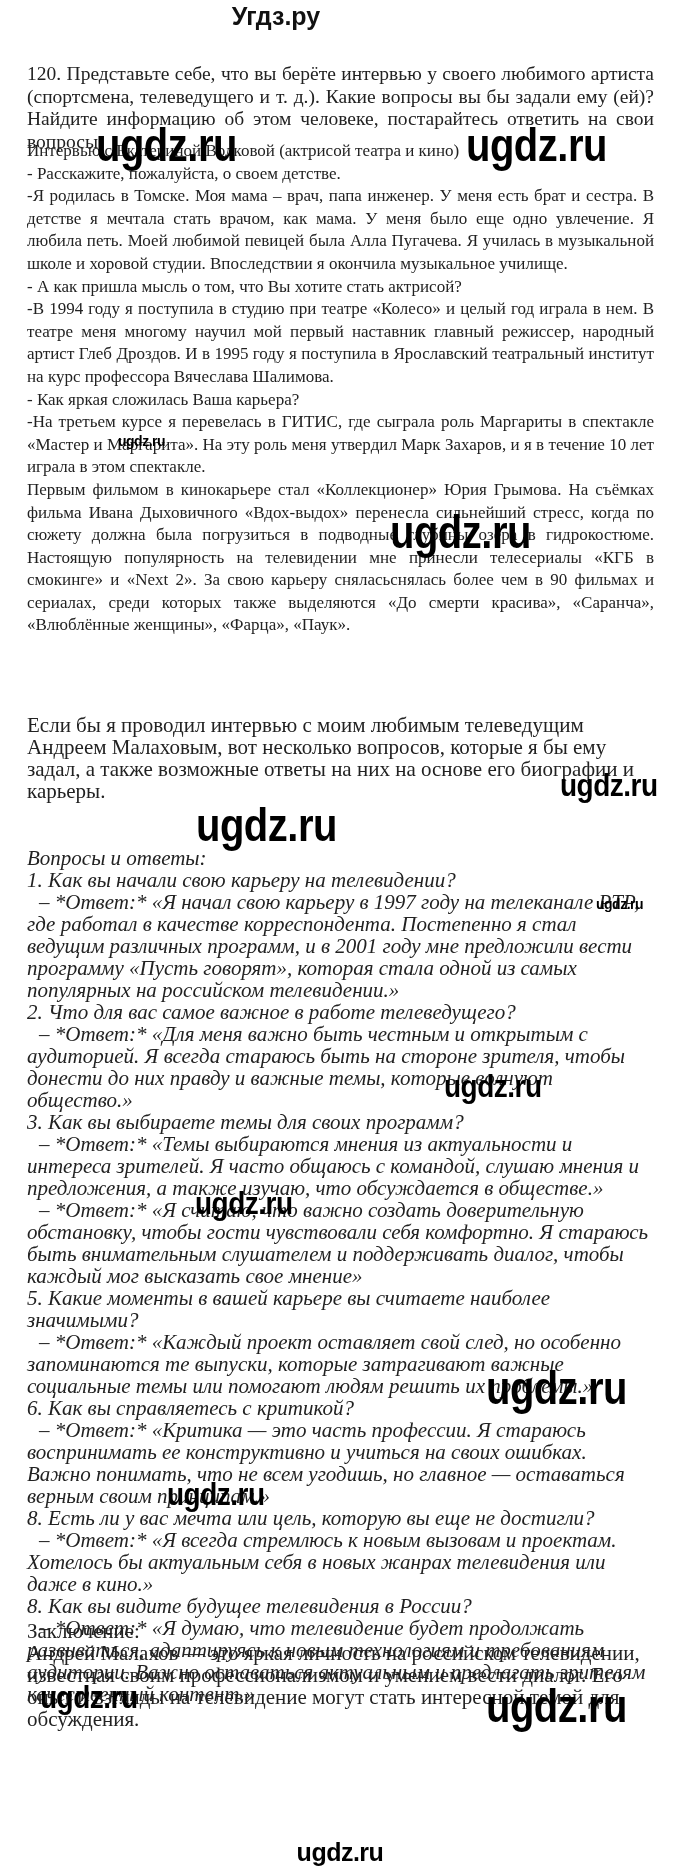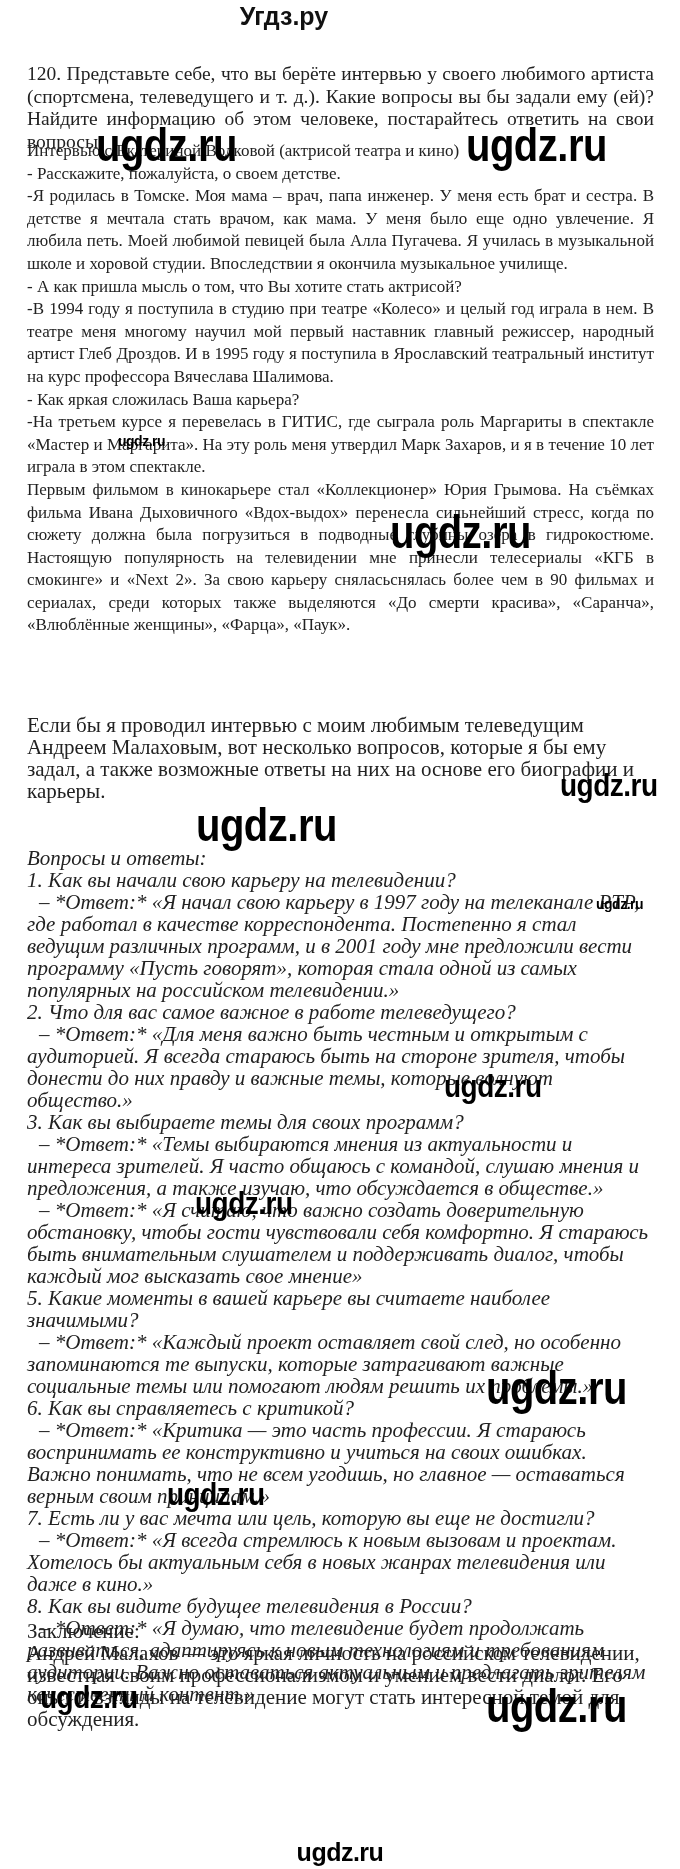--- a/index.html
+++ b/index.html
@@ -1,18 +1,18 @@
 <!DOCTYPE html>
 <html><head>
   <meta charset="utf-8">
   <style>
     html, body { margin: 0; padding: 0; background: #ffffff; }
     body { width: 680px; height: 1869px; position: relative; overflow: hidden; color: #1a1a1a; }
     .site-title {
-      position: absolute; top: 2px; left: 12px; width: 544px; text-align: center;
+      position: absolute; top: 2px; left: 4px; width: 544px; text-align: center;
       font-family: "Liberation Sans", sans-serif; font-weight: bold; font-size: 25px; color: #111;
     }
     .page {
       position: absolute; left: 27px; width: 627px;
       font-family: "Liberation Serif", serif; font-size: 19.5px; line-height: 22.6px; color: #222;
     }
     .justify p { text-align: justify; text-align-last: left; }
     p { margin: 0; }
     .task { top: 63px; }
     .interview { top: 140px; font-size: 17px; }
@@ -59,21 +59,21 @@
   <p style="text-indent:12px">– *Ответ:* «Я начал свою карьеру в 1997 году на телеканале РТР, где работал в качестве корреспондента. Постепенно я стал ведущим различных программ, и в 2001 году мне предложили вести программу «Пусть говорят», которая стала одной из самых популярных на российском телевидении.»</p>
   <p>2. Что для вас самое важное в работе телеведущего?</p>
   <p style="text-indent:12px">– *Ответ:* «Для меня важно быть честным и открытым с аудиторией. Я всегда стараюсь быть на стороне зрителя, чтобы донести до них правду и важные темы, которые волнуют общество.»</p>
   <p>3. Как вы выбираете темы для своих программ?</p>
   <p style="text-indent:12px">– *Ответ:* «Темы выбираются мнения из актуальности и интереса зрителей. Я часто общаюсь с командой, слушаю мнения и предложения, а также изучаю, что обсуждается в обществе.»</p>
   <p style="text-indent:12px">– *Ответ:* «Я считаю, что важно создать доверительную обстановку, чтобы гости чувствовали себя комфортно. Я стараюсь быть внимательным слушателем и поддерживать диалог, чтобы каждый мог высказать свое мнение»</p>
   <p>5. Какие моменты в вашей карьере вы считаете наиболее значимыми?</p>
   <p style="text-indent:12px">– *Ответ:* «Каждый проект оставляет свой след, но особенно запоминаются те выпуски, которые затрагивают важные социальные темы или помогают людям решить их проблемы.»</p>
   <p>6. Как вы справляетесь с критикой?</p>
   <p style="text-indent:12px">– *Ответ:* «Критика — это часть профессии. Я стараюсь воспринимать ее конструктивно и учиться на своих ошибках. Важно понимать, что не всем угодишь, но главное — оставаться верным своим принципам.»</p>
-  <p>7. Есть ли у вас мечта или цель, которую вы еще не достигли?</p>
+  <p>8. Есть ли у вас мечта или цель, которую вы еще не достигли?</p>
   <p style="text-indent:12px">– *Ответ:* «Я всегда стремлюсь к новым вызовам и проектам. Хотелось бы актуальным себя в новых жанрах телевидения или даже в кино.»</p>
   <p>8. Как вы видите будущее телевидения в России?</p>
   <p style="text-indent:12px">– *Ответ:* «Я думаю, что телевидение будет продолжать развиваться, адаптируясь к новым технологиям и требованиям аудитории. Важно оставаться актуальным и предлагать зрителям качественный контент.»</p>
 </div>
 
 <div class="page ans-block conclusion">
   <p>Заключение:</p>
   <p>Андрей Малахов — это яркая личность на российском телевидении, известная своим профессионализмом и умением вести диалог. Его опыт и взгляды на телевидение могут стать интересной темой для обсуждения.</p>
 </div>
 

